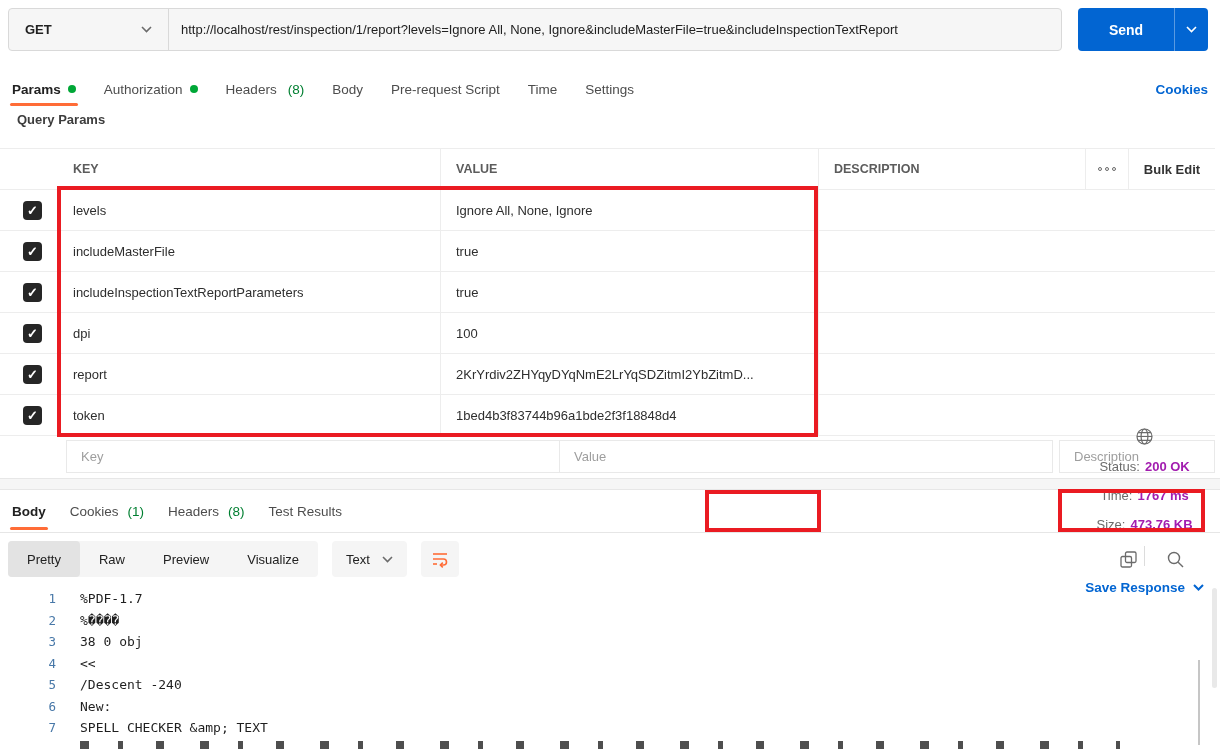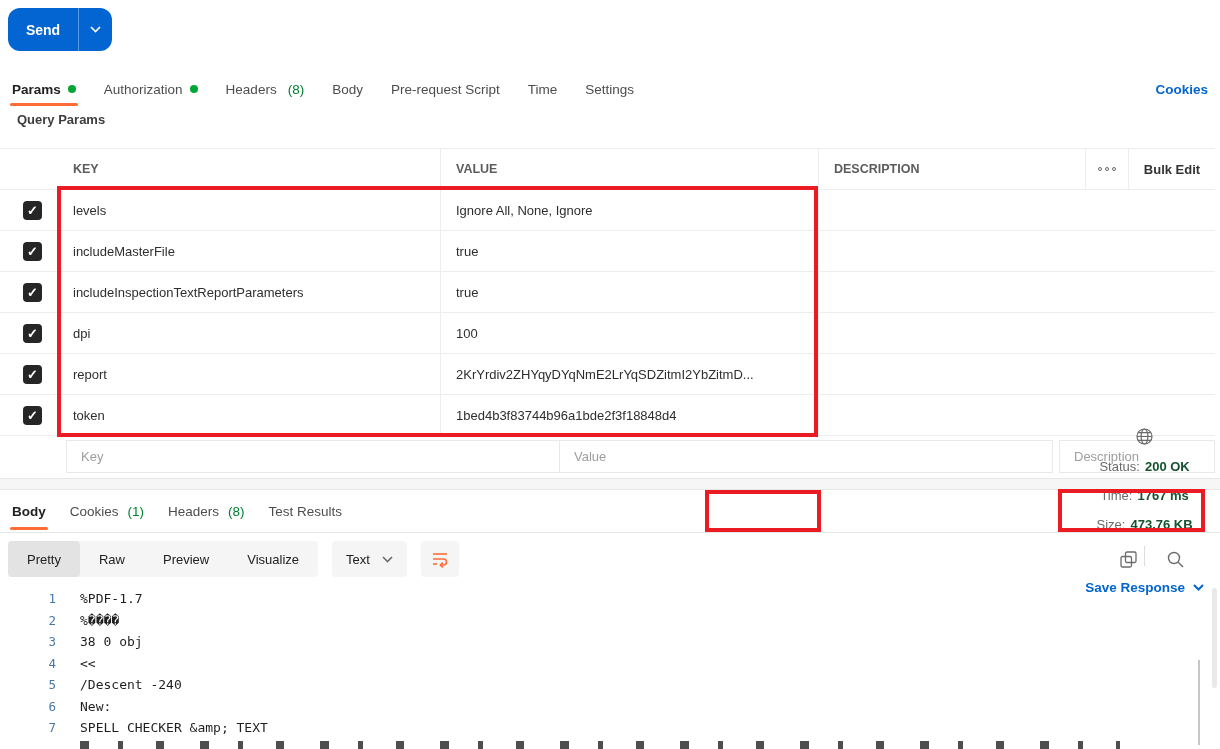--- a/index.html
+++ b/index.html
@@ -8,21 +8,21 @@
     position:relative; width:1220px; height:749px; overflow:hidden;
     background:#ffffff; font-family:"Liberation Sans", sans-serif; color:#212121;
   }
   
   .url-row { position:absolute; top:8px; left:8px; width:1200px; height:43px; display:flex; gap:16px; }
   .url-control { flex:1; display:flex; border:1px solid #d9d9d9; background:#f6f6f6; border-radius:4px; overflow:hidden; }
   .method-select { width:160px; flex:none; display:flex; align-items:center; justify-content:space-between;
     padding:0 16px; border-right:1px solid #d9d9d9; font-weight:700; font-size:13px; color:#212121; cursor:pointer; }
   .url-input { flex:1; display:flex; align-items:center; padding:0 12px; font-size:13px; color:#212121;
     white-space:nowrap; overflow:hidden; }
-  .send-btn { width:104px; flex:none; display:flex; border-radius:12px; overflow:hidden; background:#0265d2; color:#fff; }
+  .send-btn { width:130px; flex:none; display:flex; border-radius:4px; overflow:hidden; background:#0265d2; color:#fff; }
   .send-main { flex:1; display:flex; align-items:center; justify-content:center; font-size:14px; font-weight:700; cursor:pointer; }
   .send-caret { width:34px; border-left:1px solid rgba(255,255,255,.35); display:flex; align-items:center; justify-content:center; cursor:pointer; }
   .chev { stroke:#6b6b6b; stroke-width:1.6; fill:none; }
   .chev.white { stroke:#ffffff; }
   .chev.blue { stroke:#0265d2; stroke-width:2; }
 
   
   .req-tabs { position:absolute; top:72px; left:12px; width:1196px; height:34px; display:flex; gap:28px;
     align-items:stretch; font-size:13.5px; color:#4d4d4d; }
   .tab { position:relative; display:flex; align-items:center; gap:7px; cursor:pointer; white-space:nowrap; }
@@ -60,21 +60,21 @@
   
   .res-meta { position:absolute; top:490px; left:0; width:1220px; height:43px; display:flex; align-items:center;
     padding:0 16px 0 12px; border-bottom:1px solid #e6e6e6; }
   .res-tabs { display:flex; gap:24px; align-self:stretch; align-items:center; font-size:13.5px; color:#4d4d4d; }
   .rtab { position:relative; display:flex; align-items:center; gap:5px; height:100%; cursor:pointer; white-space:nowrap; }
   .rtab.active { color:#212121; font-weight:600; }
   .rtab.active::after { content:""; position:absolute; left:-2px; right:-2px; bottom:2px; height:3px; background:#ff6c37; border-radius:2px; }
   .meta-right { margin-left:auto; display:flex; align-items:center; gap:14px; font-size:13px; white-space:nowrap;flex-direction:column; }
   .meta-pair { display:flex; gap:5px; }
   .meta-label { color:#6b6b6b; }
-  .meta-value { color:#14532d; font-weight:600; }
+  .meta-value { color:#a21caf; font-weight:600; }
   .vdiv { width:1px; height:20px; background:#dcdcdc; margin:0 4px; }
   .save-response { color:#0265d2; font-weight:600; font-size:13.5px; display:flex; align-items:center; gap:8px; cursor:pointer; }
 
   
   .toolbar { position:absolute; top:541px; left:8px; width:1200px; height:36px; display:flex; align-items:center; gap:14px; }
   .seg { display:flex; background:#f5f5f5; border-radius:4px; height:36px; }
   .seg-item { padding:16px 19px; display:flex; align-items:center; font-size:13px; color:#212121; border-radius:4px; cursor:pointer; }
   .seg-item.active { background:#e3e3e3; }
   .fmt-select { height:36px; background:#f5f5f5; border-radius:4px; padding:0 14px; display:flex;
     align-items:center; gap:12px; font-size:13px; color:#212121; cursor:pointer; }
@@ -99,20 +99,31 @@
   #rb-params { left:57px; top:186px; width:761px; height:251px; }
   #rb-status { left:705px; top:490px; width:116px; height:42px; }
   #rb-save   { left:1058px; top:489px; width:147px; height:43px; }
 </style>
 </head>
 <body>
 
 <div class="app">
 
   <div class="url-row">
+    <div class="url-control">
+      <div class="method-select">
+        <span>GET</span>
+        <svg class="chev" width="11" height="7" viewBox="0 0 11 7">
+            <path d="M1 1l4.5 4.5L10 1"></path>
+          </svg>
+      </div>
+      <div class="url-input">
+        <span>http://localhost/rest/inspection/1/report?levels=Ignore All, None, Ignore&amp;includeMasterFile=true&amp;includeInspectionTextReport</span>
+      </div>
+    </div>
     <div class="send-btn">
       <div class="send-main">Send</div>
       <div class="send-caret">
         <svg class="chev white" width="11" height="7" viewBox="0 0 11 7">
             <path d="M1 1l4.5 4.5L10 1"></path>
           </svg>
       </div>
     </div>
   </div>
 

